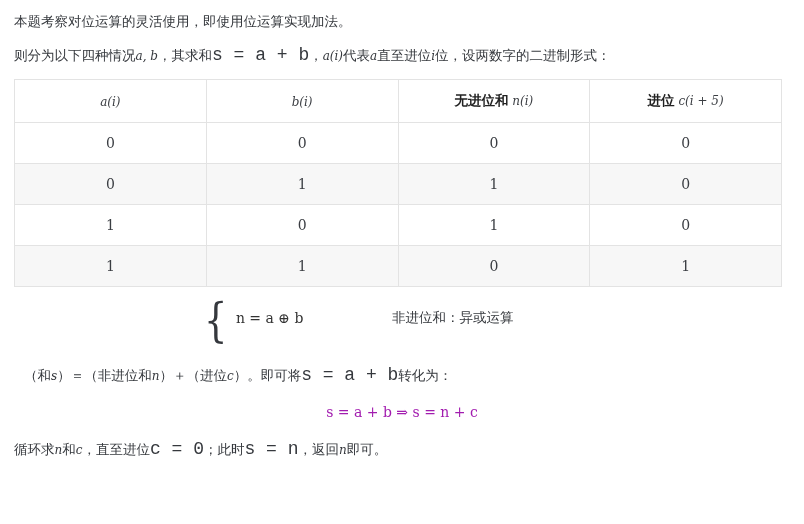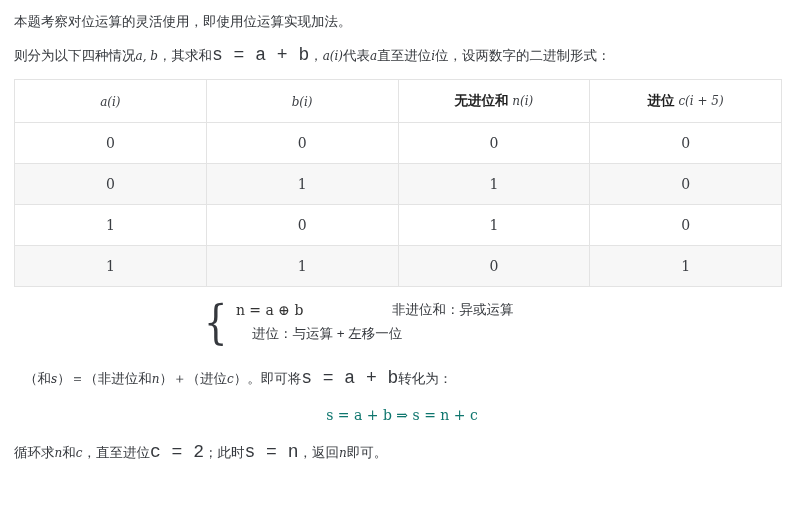--- a/index.html
+++ b/index.html
@@ -111,21 +111,21 @@
     font-size: 13.5px;
     color: #35383d;
     margin-left: 16px;
   }
 
   .centerline {
     text-align: center;
     margin: 12px 0 14px 0;
     font-family: "DejaVu Serif", serif;
     font-size: 14px;
-    color: #0f766e;
+    color: #a21caf;
   }
   .indent {
     padding-left: 10px;
     margin-top: 20px;
   }
 </style>
 </head>
 <body>
 
 <div class="page">
@@ -188,29 +188,28 @@
 
   <div class="eqblock">
     <div class="brace-wrap">
       <div class="brace">{</div>
       <div class="eqrows">
         <div class="eqrow">
           <span class="eqleft">n = a ⊕ b</span>
           <span class="eqright">非进位和：异或运算</span>
         </div>
         <div class="eqrow">
-          <span class="eqright">进位：与运算 + 左移一位</span>
         </div>
       </div>
     </div>
   </div>
 
   <p class="para indent">
     <span>（和</span><span class="mi">s</span><span>）＝（非进位和</span><span class="mi">n</span><span>）＋（进位</span><span class="mi">c</span><span>）。即可将</span><span class="mn">s = a + b</span><span>转化为：</span>
   </p>
 
   <div class="centerline">s = a + b ⇒ s = n + c</div>
 
   <p class="para">
-    <span>循环求</span><span class="mi">n</span><span>和</span><span class="mi">c</span><span>，直至进位</span><span class="mn">c = 2</span><span>；此时</span><span class="mn">s = n</span><span>，返回</span><span class="mi">n</span><span>即可。</span>
+    <span>循环求</span><span class="mi">n</span><span>和</span><span class="mi">c</span><span>，直至进位</span><span class="mn">c = 0</span><span>；此时</span><span class="mn">s = n</span><span>，返回</span><span class="mi">n</span><span>即可。</span>
   </p>
 
 </div>
 
 </body></html>

